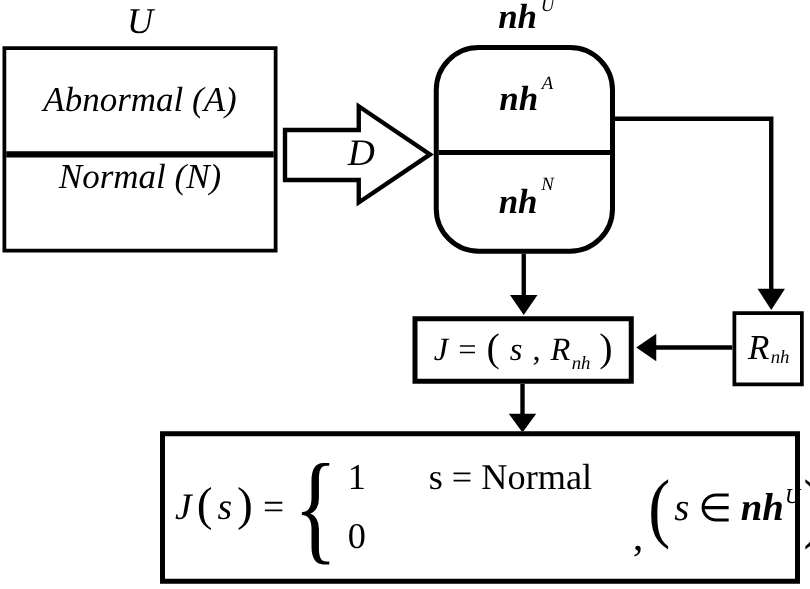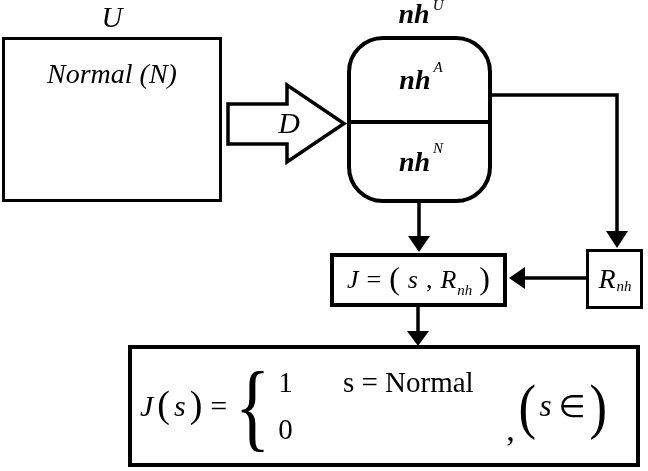--- a/index.html
+++ b/index.html
@@ -15,21 +15,21 @@
   
   .box { position:absolute; box-sizing:border-box; background:#fff; border:3.5px solid #000; }
 
   
   .u-label { left:2px; top:1px; width:220px; text-align:center;
              font-size:29px; font-style:italic; }
   .u-box { left:2px; top:37px; width:220px; height:165px; display:flex; flex-direction:column; }
   .u-box .cell { display:flex; align-items:center; justify-content:center;
                  font-size:28px; font-style:italic; }
   .u-box .cell.top { height:81px; border-bottom:5px solid #000; }
-  .u-box .cell.bottom { flex:1; align-items:flex-start; padding-top:18px; }
+  .u-box .cell.bottom { flex:1; align-items:flex-start; }
 
   
   .d-label { left:268px; top:104px; width:42px; height:38px;
              display:flex; align-items:center; justify-content:center;
              font-size:30px; font-style:italic; }
 
   
   .nh-label { left:347px; top:-2px; width:145px; text-align:center;
               font-size:28px; font-style:italic; font-weight:700; }
   .nh-box { left:347px; top:36px; width:145px; height:167px;
@@ -94,20 +94,21 @@
 
     <line x1="586" y1="278" x2="524" y2="278" stroke="#000000" stroke-width="3.5"></line>
     <polygon points="509,278 525,267 525,289" fill="#000000"></polygon>
 
     <line x1="418" y1="307" x2="418" y2="333" stroke="#000000" stroke-width="3.5"></line>
     <polygon points="418,346 407,331 429,331" fill="#000000"></polygon>
   </svg>
 
   <div class="abs u-label">U</div>
   <div class="box u-box">
+    <div class="cell top">Abnormal (A)</div>
     <div class="cell bottom">Normal (N)</div>
   </div>
 
   <div class="abs d-label">D</div>
 
   <div class="abs nh-label"><span>nh</span><span class="sup">U</span></div>
   <div class="box nh-box">
     <div class="cell top">
         <span>nh</span>
         <span class="sup">A</span>
@@ -149,17 +150,18 @@
       </div>
       <div class="case-row">
         <span class="case-val">0</span>
       </div>
     </div>
     <span class="eq-comma">,</span>
     <span class="eq-paren">(</span>
     <div class="eq-member">
       <span class="it">s</span>
       <span>∈</span>
+      <span class="setname"><span>nh</span><span class="sup">U</span></span>
     </div>
     <span class="eq-paren">)</span>
   </div>
 
 </div>
 
 </body></html>

